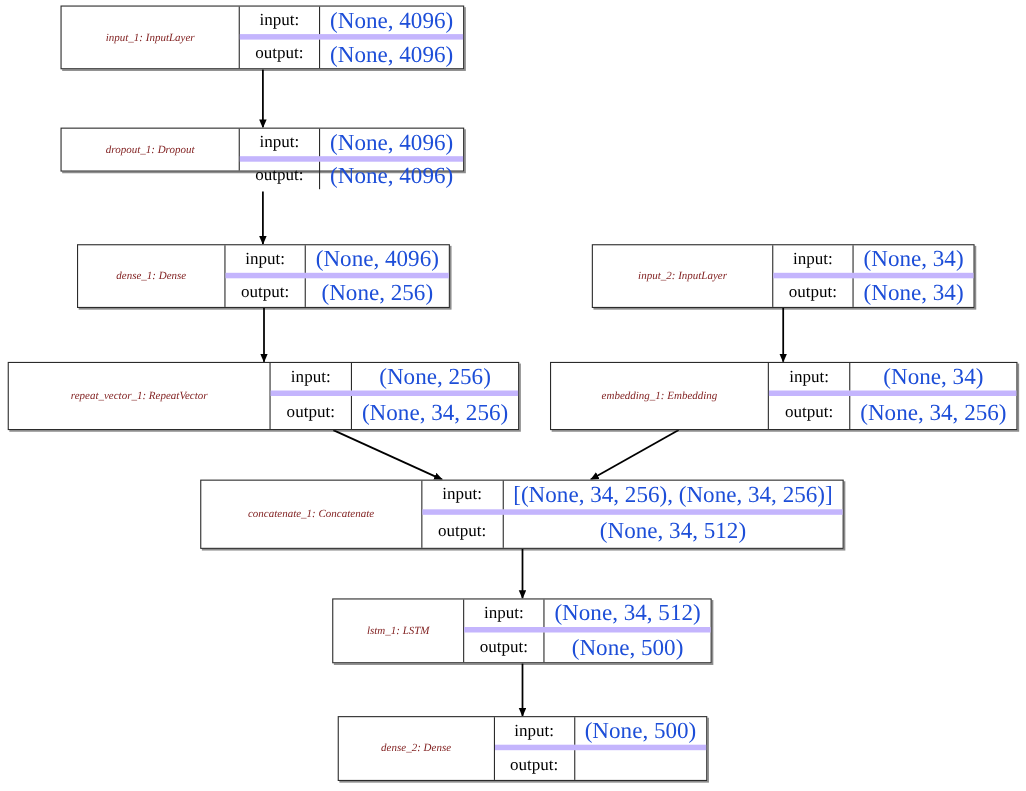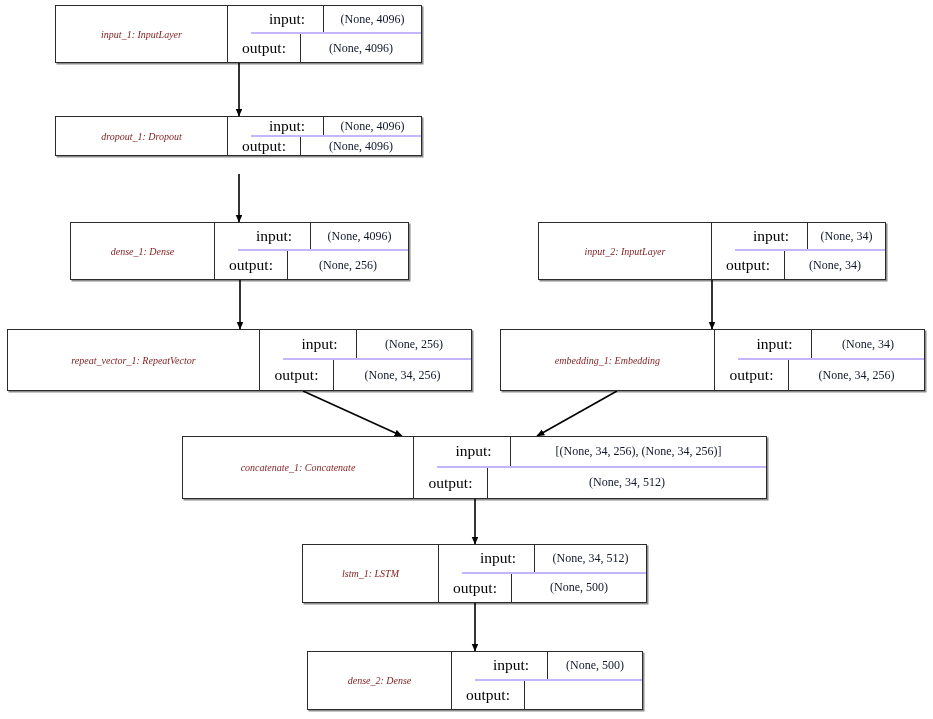--- a/index.html
+++ b/index.html
@@ -51,41 +51,40 @@
     box-sizing: border-box;
     flex: 1 1 auto;
   }
   .io-row {
     display: flex;
     flex-direction: row;
     flex: 1 1 50%;
     box-sizing: border-box;
   }
   .io-row.top {
-    border-bottom: 2px solid #c4b5fd;
-    margin-left: 23px;
+    border-bottom: 5px solid #c4b5fd;
   }
   .io-label {
     display: flex;
     align-items: center;
     justify-content: center;
     padding: 0 9px;
     font-size: 15.5px;
     color: #000000;
     white-space: nowrap;
     border-right: 1px solid #2b2b2b;
     box-sizing: border-box;
   }
   .io-value {
     display: flex;
     align-items: center;
     justify-content: center;
     padding: 0 9px;
-    font-size: 12px;
-    color: #0f172a;
+    font-size: 21px;
+    color: #1d4ed8;
     white-space: nowrap;
     flex: 1 1 auto;
     box-sizing: border-box;
   }
 </style>
 </head>
 <body>
 
 <div id="canvas">
 

